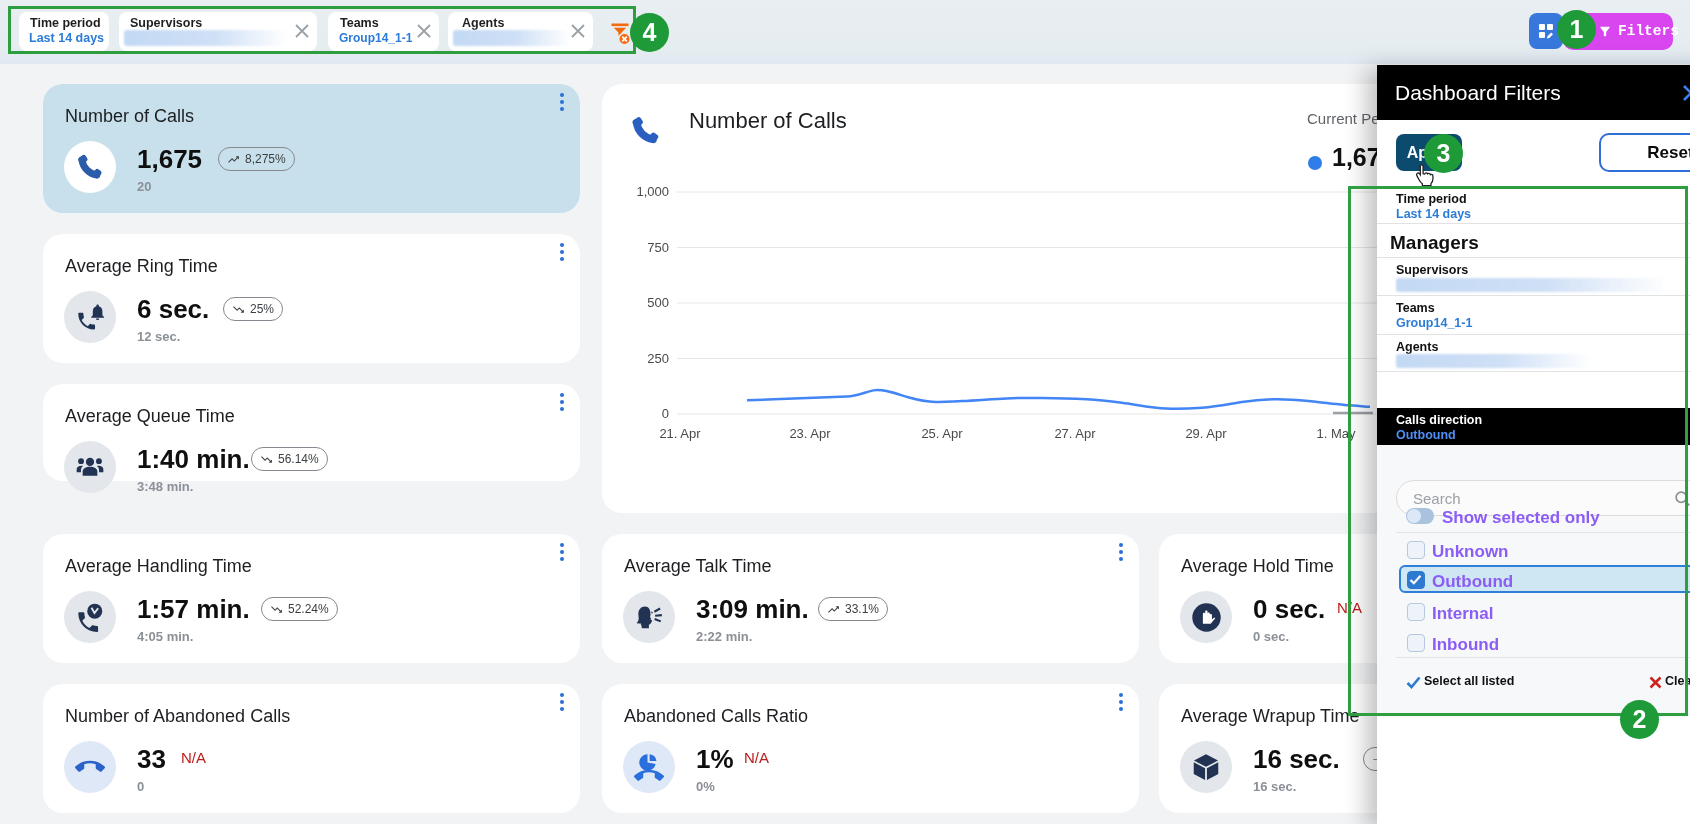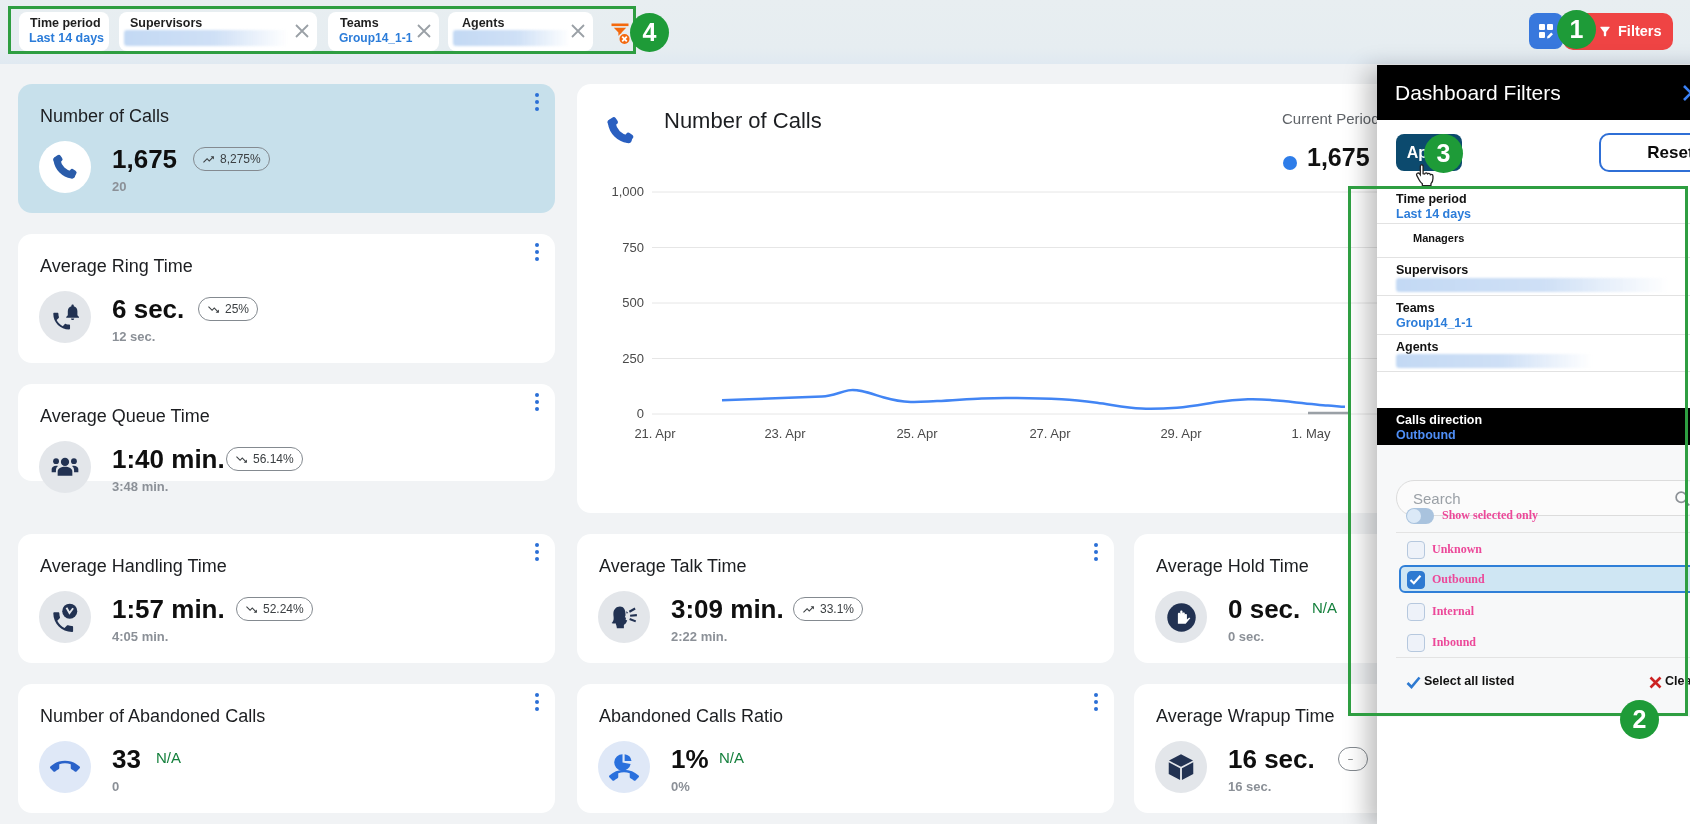--- a/index.html
+++ b/index.html
@@ -13,48 +13,48 @@
 .chip .val { font-size:12.5px; font-weight:bold; color:#2b7cd9; }
 .blurbar { position:absolute; height:16px; border-radius:3px;
   background:linear-gradient(90deg,#c3d9f4 0%,#cfe0f6 55%,rgba(255,255,255,0) 100%); filter:blur(1px); }
 .chipx { position:absolute; width:14px; height:14px; }
 .chipx svg { display:block; }
 
 .gbox { position:absolute; border:3px solid #2e9e41; }
 .gbadge { position:absolute; width:39px; height:39px; border-radius:50%; background:#1e9b38;
   color:#fff; font-size:25px; font-weight:bold; display:flex; align-items:center; justify-content:center; }
 
-.card { position:absolute; background:#fff; border-radius:14px; }
+.card { position:absolute; background:#fff; border-radius:20px;margin-left:25px; }
 .card .title { position:absolute; left:22px; top:22px; font-size:18px; color:#1c1e21; }
 .dots { position:absolute; right:16px; top:9px; width:4px; }
 .dots i { display:block; width:4px; height:4px; border-radius:50%; background:#2b6fd6; margin-bottom:3px; }
 .iconcirc { position:absolute; left:21px; top:57px; width:52px; height:52px; border-radius:50%;
   display:flex; align-items:center; justify-content:center; }
 .ic-gray { background:#e3e6ea; }
 .ic-blue { background:#dfe8f7; }
 .ic-white { background:#fff; }
 .kval { position:absolute; left:94px; top:62px; font-size:26px; font-weight:bold; color:#0f0f0f; line-height:1; }
 .ksub { position:absolute; left:94px; top:95px; font-size:13px; font-weight:bold; color:#8b9097; }
 .pill { position:absolute; top:63px; height:24px; border:1px solid #848a90; border-radius:14px;
   display:flex; align-items:center; padding:0 8px; font-size:12px; color:#3c4043; background:transparent; }
 .pill svg { margin-right:5px; }
-.na { position:absolute; top:65px; font-size:15px; color:#15803d; }
+.na { position:absolute; top:65px; font-size:15px; color:#b91c1c; }
 
 #panel { position:absolute; left:1345px; top:65px; width:345px; height:759px; background:#fff;
   box-shadow:-10px 4px 22px rgba(0,0,0,0.25);margin-left:32px; }
 #phead { position:absolute; left:0; top:0; width:345px; height:55px; background:#000; color:#fff;
   display:flex; align-items:center; }
 #phead .t { margin-left:18px; font-size:21px; }
 .prow { position:absolute; left:0; width:345px; border-bottom:1px solid #e2e2e2; background:#fff; }
 .prow .l1 { position:absolute; left:19px; top:5px; font-size:12.5px; font-weight:bold; color:#111; }
-.prow .l1b { position:absolute; left:36px; font-size:11px; font-weight:bold; color:#111; }
+.prow .l1b { position:absolute; left:13px; font-size:19px; font-weight:bold; color:#111; }
 .prow .l2 { position:absolute; left:19px; top:20px; font-size:12.5px; font-weight:bold; color:#2b7cd9; }
 .chev { position:absolute; right:12px; }
 .cbx { position:absolute; width:18px; height:18px; border:1.5px solid #b6c8de; border-radius:4px; background:#eef2f9; }
-.cbl { position:absolute; font-size:12px; font-weight:bold; color:#ec4899;font-family:Liberation Serif, serif; }
+.cbl { position:absolute; font-size:17px; font-weight:bold; color:#8b5cf6; }
 </style>
 </head>
 <body>
 <div id="topbar"></div>
 
 <div class="chip" style="left:19px; width:90px;">
   <div class="lbl" style="position:absolute;left:11px;top:4px;">Time period</div>
   <div class="val" style="position:absolute;left:10px;top:19px;">Last 14 days</div>
 </div>
 <div class="chip" style="left:119px; width:198px;">
@@ -97,21 +97,21 @@
 <div class="gbadge" style="left:630px;top:13px;">4</div>
 
 <div class="abs" style="left:1529px;top:13px;width:34px;height:36px;background:#3878dd;border-radius:8px;display:flex;align-items:center;justify-content:center;">
   <svg width="16" height="16" viewBox="0 0 16 16">
     <rect x="1" y="1" width="6" height="6" rx="1" fill="#fff"></rect>
     <rect x="9" y="1" width="6" height="6" rx="1" fill="#fff"></rect>
     <rect x="1" y="9" width="6" height="6" rx="1" fill="#fff"></rect>
     <path d="M9.5 13.2 L13.2 9.5 L15 11.3 L11.3 15 L9 15.5 Z" fill="#fff"></path>
   </svg>
 </div>
-<div class="abs" style="left:1563px;top:13px;width:110px;height:37px;background:#ef4444;border-radius:10px;">
+<div class="abs" style="left:1563px;top:13px;width:110px;height:37px;background:#d946ef;border-radius:10px;font-family:Liberation Mono, monospace;">
   <svg width="14" height="15" viewBox="0 0 24 24" style="position:absolute;left:35px;top:11px;">
     <path d="M4.25 5.61C6.27 8.2 10 13 10 13v6c0 .55.45 1 1 1h2c.55 0 1-.45 1-1v-6s3.72-4.8 5.74-7.39c.51-.66.04-1.61-.79-1.61H5.04c-.83 0-1.3.95-.79 1.61z" fill="#fff"></path>
   </svg>
   <span style="position:absolute;left:55px;top:10px;color:#fff;font-size:14.5px;font-weight:bold;">Filters</span>
 </div>
 <div class="gbadge" style="left:1557px;top:10px;">1</div>
 
 <div class="card" style="left:18px;top:84px;width:537px;height:129px;background:#c7e0eb;">
   <div class="title">Number of Calls</div>
   <div class="dots">

